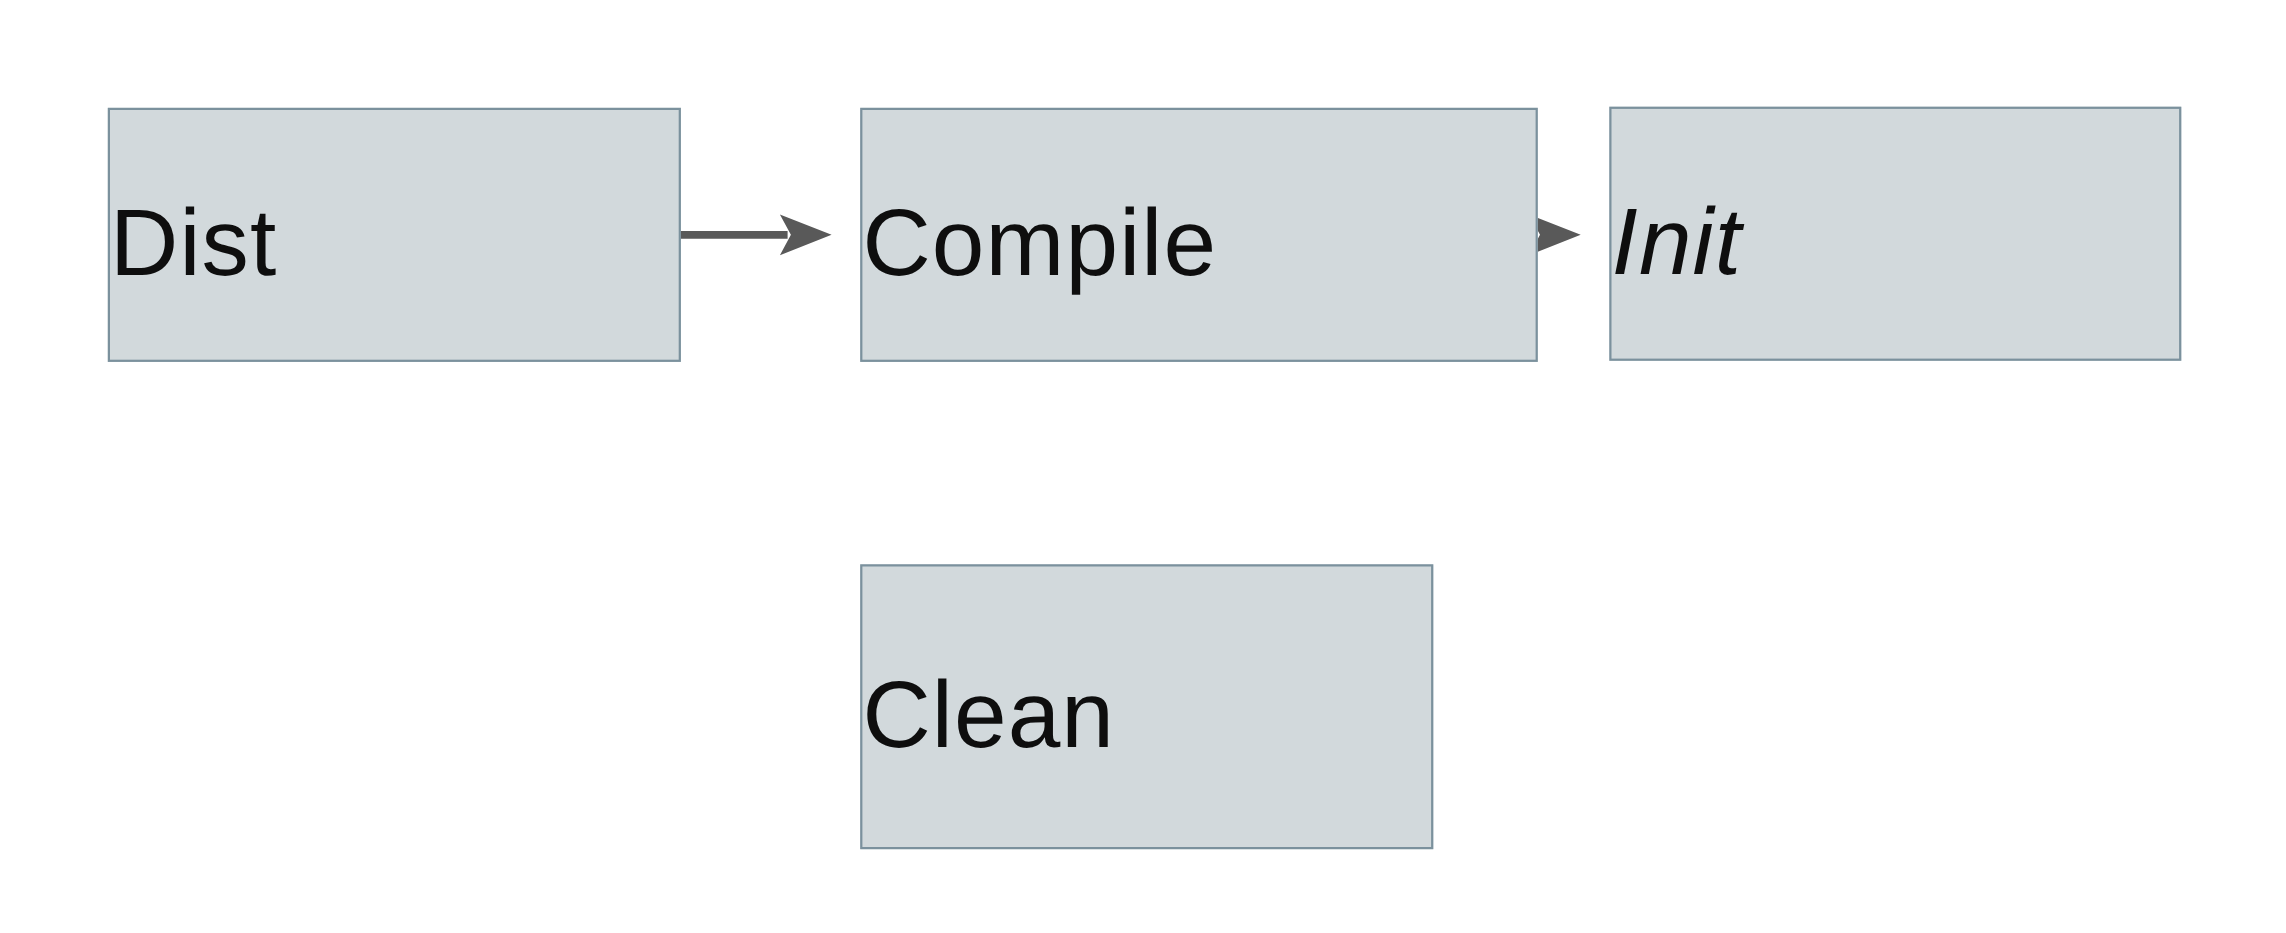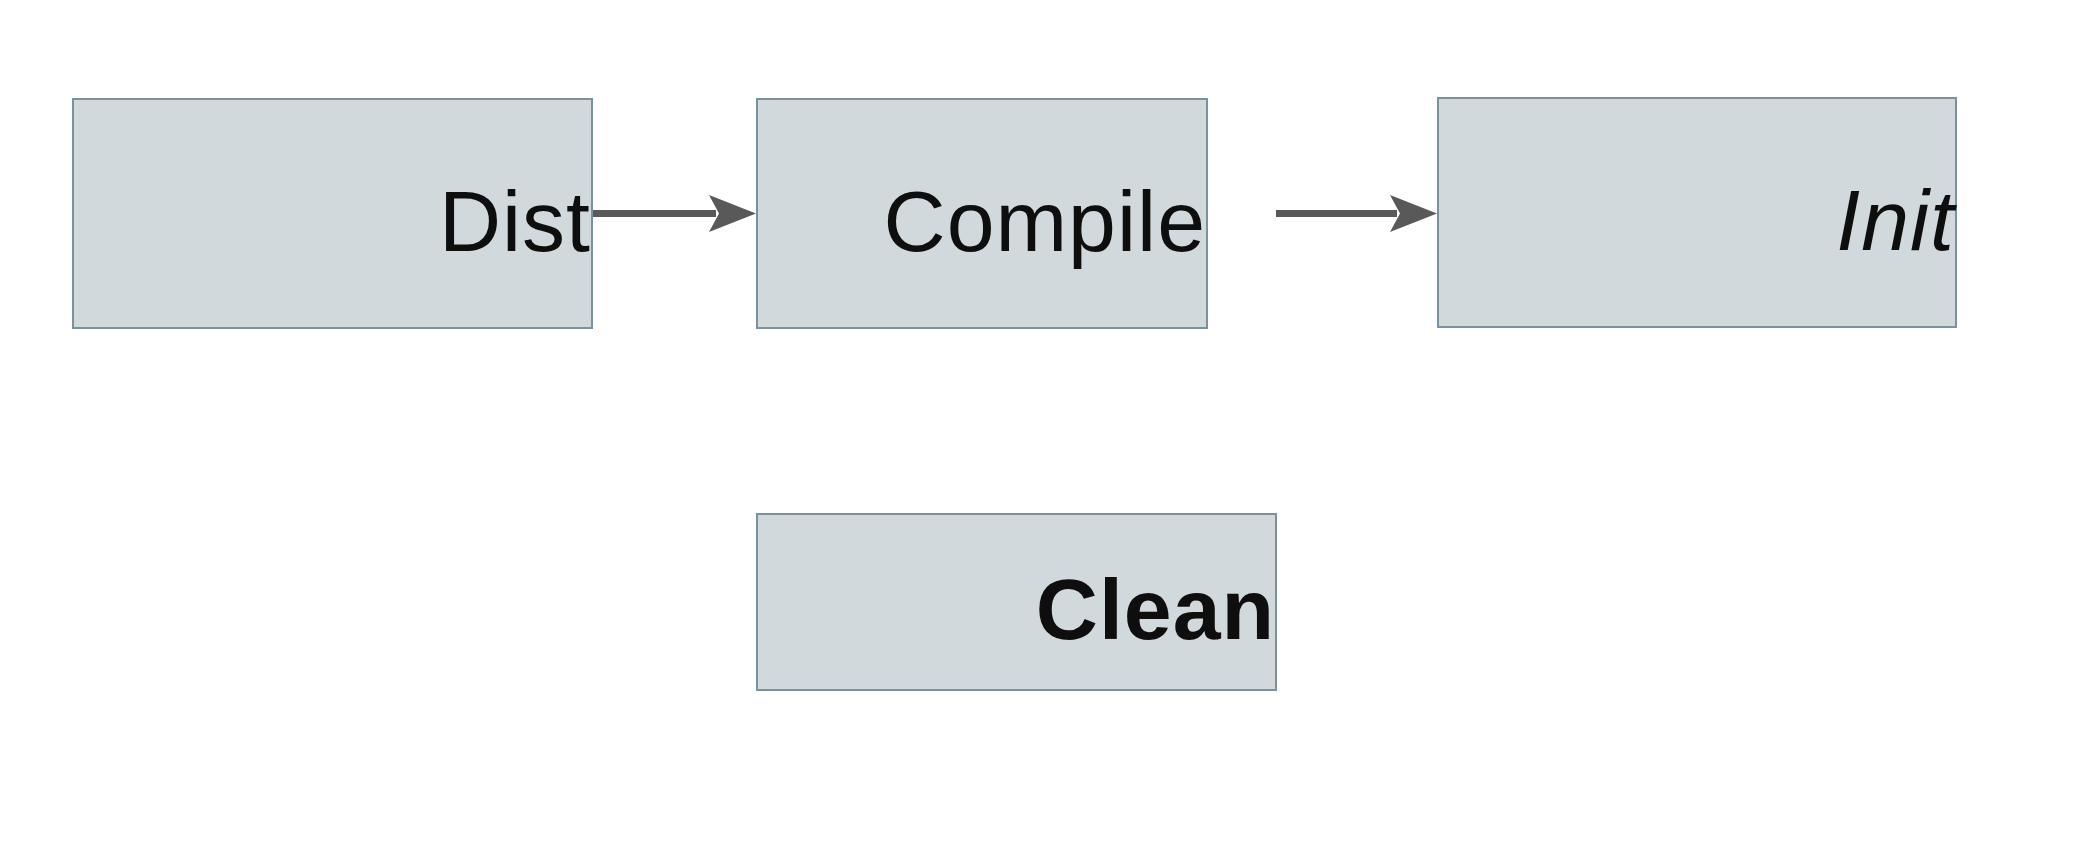--- a/index.html
+++ b/index.html
@@ -28,35 +28,36 @@
     stroke-width: 7;
   }
   .edge-head {
     fill: var(--arrow-color, #595959);
   }
   .node {
     position: absolute;
     box-sizing: border-box;
     display: flex;
     align-items: center;
-    justify-content: flex-end;
+    justify-content: flex-start;
     background: var(--node-fill, #d2d9dc);
     border: 2px solid var(--node-border, #7b919d);
+    margin-left: 26px;
   }
   .node-label {
     font-size: 86px;
     line-height: 1;
     color: var(--label-color, #0e0e0e);
     letter-spacing: 1px;
     padding-top: 14px; 
   }
   .node-dist    { left:  72px; top:  98px; width: 521px; height: 231px; }
-  .node-compile { left: 756px; top:  98px; width: 452px; height: 231px; }
+  .node-compile { left: 756px; top:  98px; width: 616px; height: 231px; }
   .node-init    { left: 1437px; top: 97px; width: 520px; height: 231px; font-style: italic; }
-  .node-clean   { left: 756px; top: 513px; width: 521px; height: 178px; font-weight: bold; }
+  .node-clean   { left: 756px; top: 513px; width: 521px; height: 259px; }
 </style>
 </head>
 <body>
 
 <div class="canvas">
 
   <svg class="edges" viewBox="0 0 2078 848" aria-hidden="true">
     <g>
       <line class="edge-line" x1="593" y1="213.5" x2="716" y2="213.5"></line>
       <path class="edge-head" d="M 756,213.5 L 709,195 L 719,213.5 L 709,232 Z"></path>

